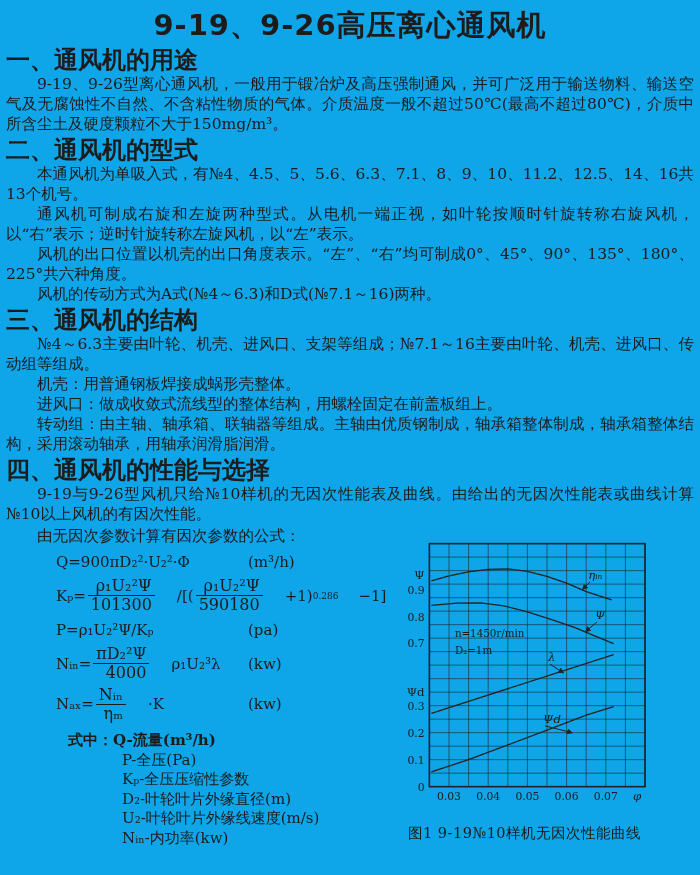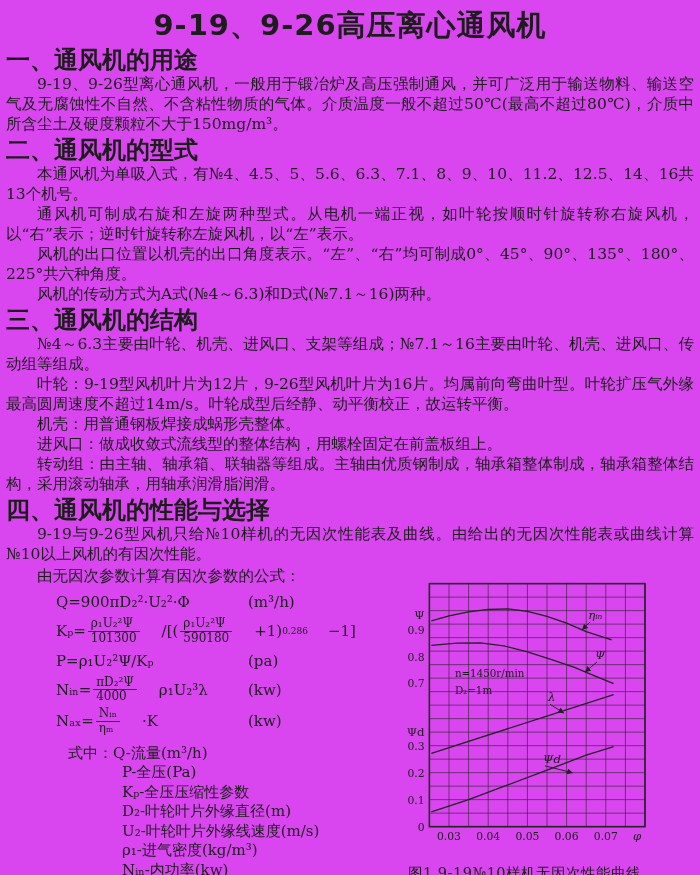--- a/index.html
+++ b/index.html
@@ -1,18 +1,18 @@
 <!DOCTYPE html>
 <html><head>
 <meta charset="utf-8">
 <style>
   html,body{margin:0;padding:0;background:#d8d8d6;}
   .page{
     width:700px;height:875px;margin:0 auto;box-sizing:border-box;
-    background:#d946ef;color:#1c1c1c;overflow:hidden;
+    background:#0ea5e9;color:#1c1c1c;overflow:hidden;
     padding:6px 6px 0 6px;
     font-family:"DejaVu Serif","Liberation Serif",serif;
   }
   .doc-title{
     text-align:center;font-family:"DejaVu Sans","Liberation Sans",sans-serif;
     font-weight:bold;font-size:29px;line-height:38px;margin:0 0 2px 0;letter-spacing:1px;
   }
   .sec-head{
     font-family:"DejaVu Sans","Liberation Sans",sans-serif;
     font-weight:bold;font-size:24px;line-height:24px;margin:4px 0 2px 0;
@@ -20,26 +20,26 @@
   .para{
     font-size:15.5px;line-height:20px;margin:0;text-align:justify;text-indent:2em;
   }
   .cols{display:flex;margin-top:2px;}
   .col-left{width:392px;flex:none;}
   .col-right{width:296px;flex:none;padding-top:2px;}
   .formulas{margin:4px 0 0 30px;font-size:15px;}
   .f-row{display:flex;align-items:center;margin:3px 0;position:relative;min-height:24px;}
   .f-expr{white-space:nowrap;margin-left:20px;}
   .f-unit{position:absolute;left:212px;top:50%;transform:translateY(-50%);}
-  .frac{display:inline-block;text-align:left;vertical-align:middle;font-size:12px;line-height:1.15;margin:0 2px;}
+  .frac{display:inline-block;text-align:right;vertical-align:middle;font-size:16px;line-height:1.15;margin:0 2px;}
   .frac .num{display:block;border-bottom:1px solid #1c1c1c;padding:0 3px;}
   .frac .den{display:block;padding:0 3px;}
   sup.exp{font-size:9px;}
   .shizhong{margin:8px 0 0 62px;font-size:15px;line-height:19.5px;}
-  .sz-first{white-space:nowrap;}
+  .sz-first{white-space:nowrap;font-weight:bold;}
   .sz-item{padding-left:3.6em;white-space:nowrap;}
   .chart-wrap{padding-left:2px;}
   .chart-caption{
     font-size:14.5px;margin-top:4px;padding-left:8px;letter-spacing:0.5px;
   }
   svg text{font-family:"DejaVu Serif","Liberation Serif",serif;fill:#1c1c1c;}
 </style>
 </head>
 <body>
 
@@ -51,21 +51,20 @@
   <p class="para">9-19、9-26型离心通风机，一般用于锻冶炉及高压强制通风，并可广泛用于输送物料、输送空气及无腐蚀性不自然、不含粘性物质的气体。介质温度一般不超过50℃(最高不超过80℃)，介质中所含尘土及硬度颗粒不大于150mg/m³。</p>
 
   <h2 class="sec-head">二、通风机的型式</h2>
   <p class="para">本通风机为单吸入式，有№4、4.5、5、5.6、6.3、7.1、8、9、10、11.2、12.5、14、16共13个机号。</p>
   <p class="para">通风机可制成右旋和左旋两种型式。从电机一端正视，如叶轮按顺时针旋转称右旋风机，以“右”表示；逆时针旋转称左旋风机，以“左”表示。</p>
   <p class="para">风机的出口位置以机壳的出口角度表示。“左”、“右”均可制成0°、45°、90°、135°、180°、225°共六种角度。</p>
   <p class="para">风机的传动方式为A式(№4～6.3)和D式(№7.1～16)两种。</p>
 
   <h2 class="sec-head">三、通风机的结构</h2>
   <p class="para">№4～6.3主要由叶轮、机壳、进风口、支架等组成；№7.1～16主要由叶轮、机壳、进风口、传动组等组成。</p>
-  <p class="para">叶轮：9-19型风机叶片为12片，9-26型风机叶片为16片。均属前向弯曲叶型。叶轮扩压气外缘最高圆周速度不超过14m/s。叶轮成型后经静、动平衡校正，故运转平衡。</p>
   <p class="para">机壳：用普通钢板焊接成蜗形壳整体。</p>
   <p class="para">进风口：做成收敛式流线型的整体结构，用螺栓固定在前盖板组上。</p>
   <p class="para">转动组：由主轴、轴承箱、联轴器等组成。主轴由优质钢制成，轴承箱整体制成，轴承箱整体结构，采用滚动轴承，用轴承润滑脂润滑。</p>
 
   <h2 class="sec-head">四、通风机的性能与选择</h2>
   <p class="para">9-19与9-26型风机只给№10样机的无因次性能表及曲线。由给出的无因次性能表或曲线计算№10以上风机的有因次性能。</p>
 
   <div class="cols">
     <div class="col-left">
       <p class="para">由无因次参数计算有因次参数的公式：</p>
@@ -120,21 +119,20 @@
       </div>
 
       <div class="shizhong">
         <div class="sz-first">
           <span>式中：</span><span>Q-流量(m³/h)</span>
         </div>
         <div class="sz-item">P-全压(Pa)</div>
         <div class="sz-item">Kₚ-全压压缩性参数</div>
         <div class="sz-item">D₂-叶轮叶片外缘直径(m)</div>
         <div class="sz-item">U₂-叶轮叶片外缘线速度(m/s)</div>
-        <div class="sz-item">ρ₁-进气密度(kg/m³)</div>
         <div class="sz-item">Nᵢₙ-内功率(kw)</div>
       </div>
     </div>
 
     <div class="col-right">
       <div class="chart-wrap">
         <svg id="perf-chart" width="294" height="288" viewBox="0 0 300 292">
           <defs>
             <marker id="arr" markerWidth="7" markerHeight="7" refX="5.5" refY="3" orient="auto">
               <path d="M0,0 L6,3 L0,6 z" fill="#222222"></path>

